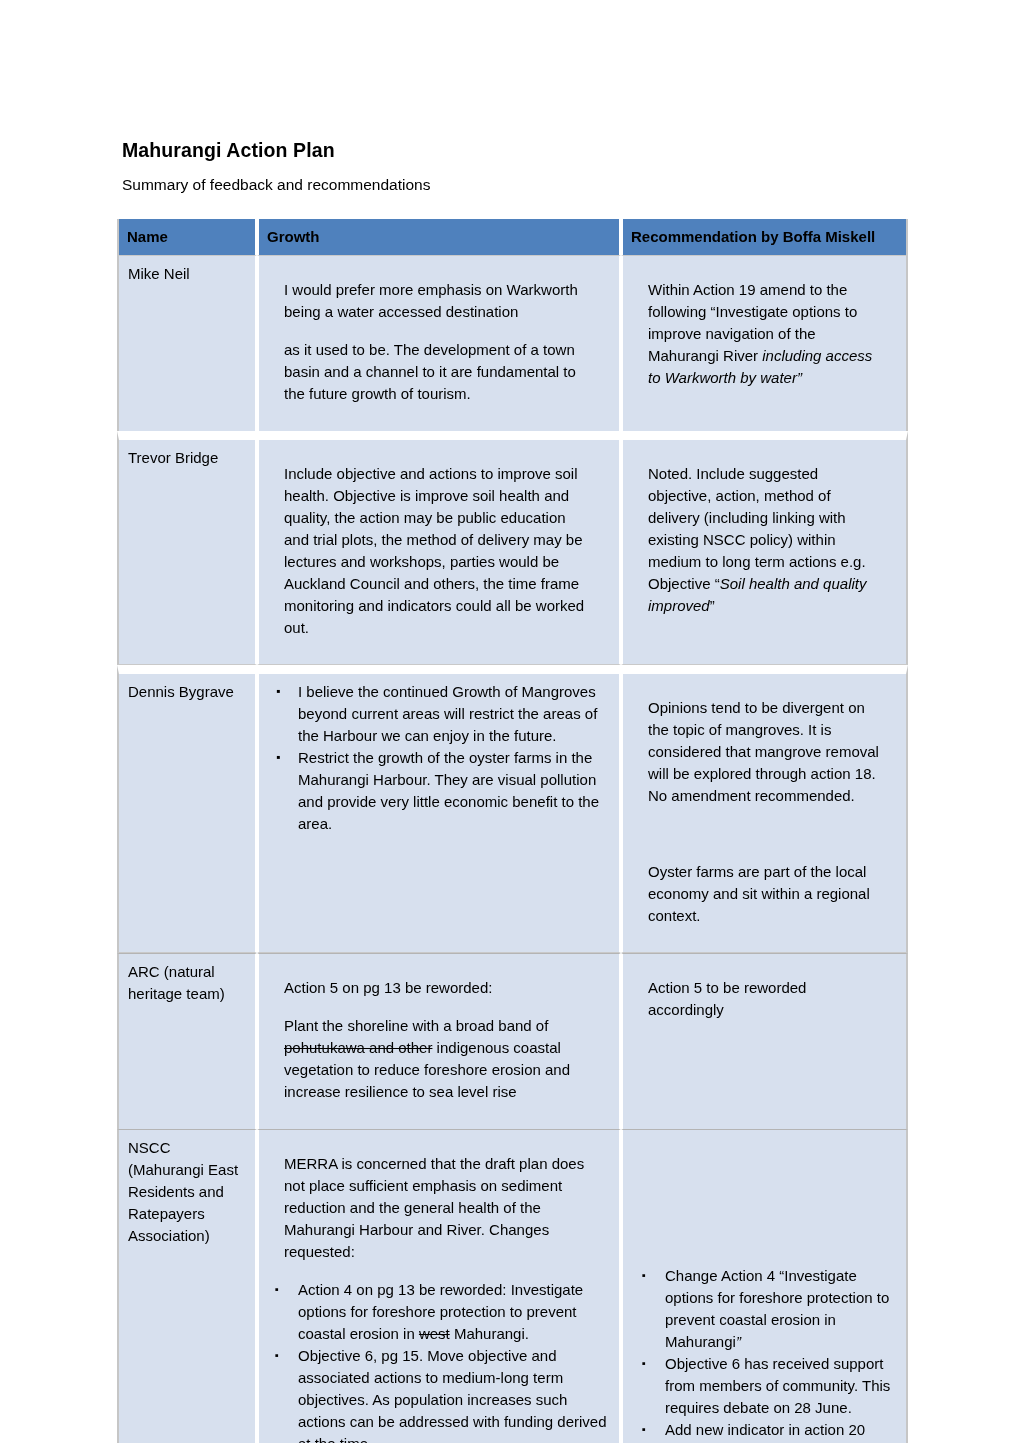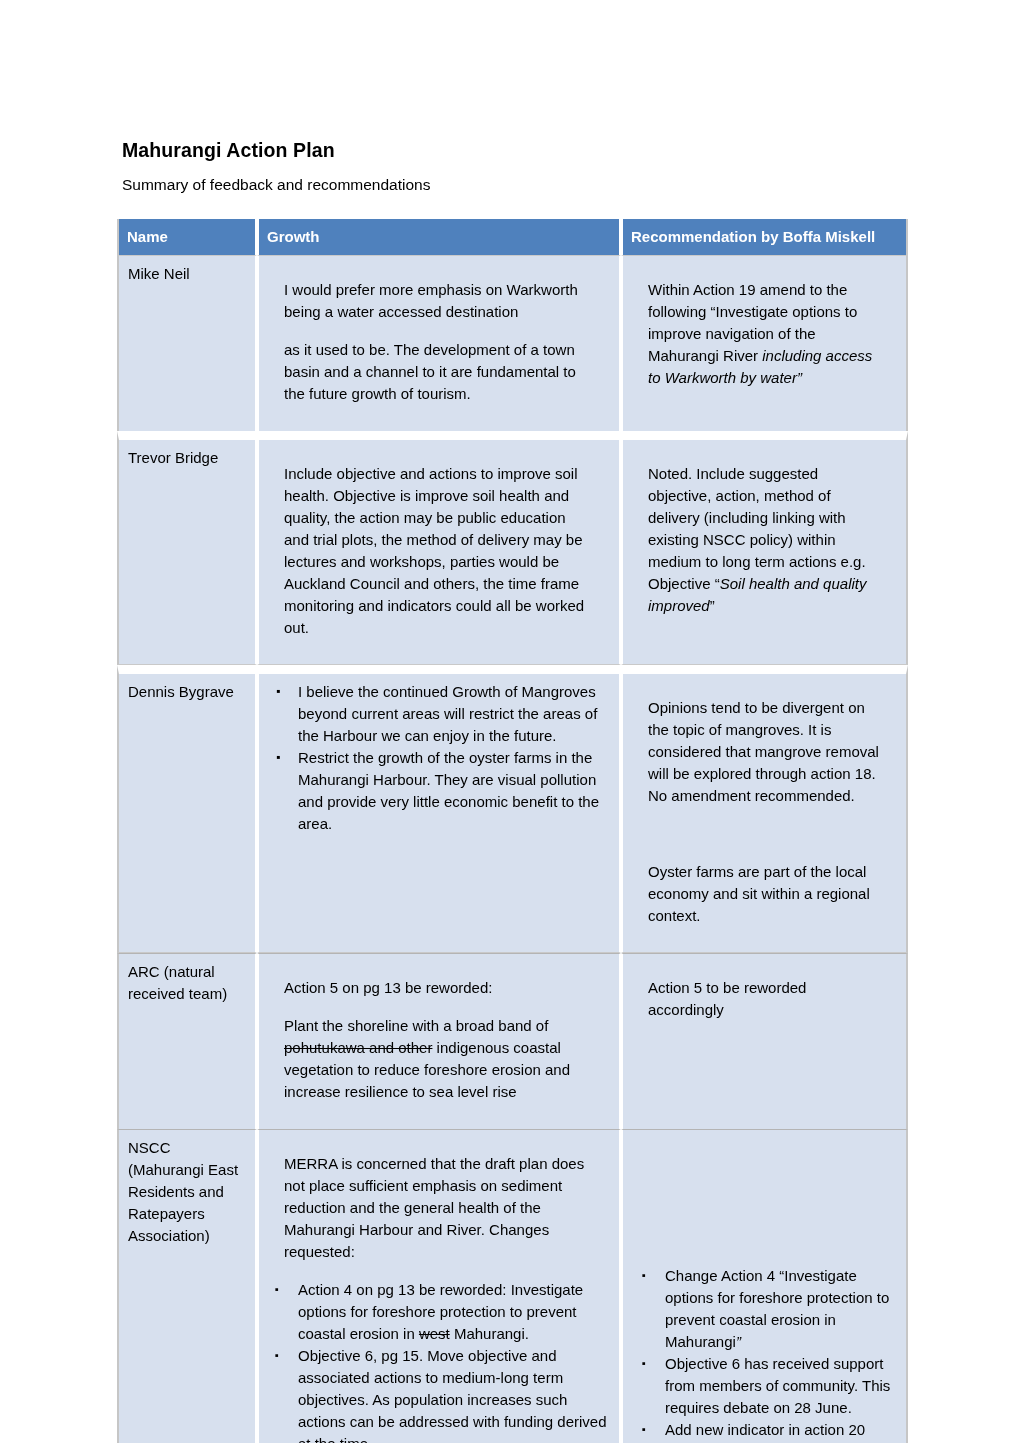--- a/index.html
+++ b/index.html
@@ -51,21 +51,21 @@
     border-spacing: 0;
     width: 791px;
     table-layout: fixed;
   }
   table.feedback col.c-name  { width: 140px; }
   table.feedback col.c-issue { width: 364px; }
   table.feedback col.c-rec   { width: 287px; }
 
   thead th {
     background: #4f81bd;
-    color: #ffffff;
+    color: #000000;
     font-size: 15px;
     font-weight: bold;
     text-align: left;
     vertical-align: top;
     padding: 7px 8px 8px 8px;
     line-height: 1.42;
     border-right: 2px solid #ffffff;
     border-left: 2px solid #ffffff;
   }
   thead th.first { border-left: 2px solid #c6c6c6; }
@@ -185,21 +185,21 @@
             </ul>
           </td>
           <td class="last">
             <p class="para">Opinions tend to be divergent on the topic of mangroves.   It is considered that mangrove removal will be explored through action 18.  No amendment recommended.</p>
             <div class="spacer-line"></div>
             <p class="para">Oyster farms are part of the local economy and sit within a regional context.</p>
           </td>
         </tr>
 
         <tr class="thin-row">
-          <td class="first">ARC (natural received team)</td>
+          <td class="first">ARC (natural heritage team)</td>
           <td>
             <p class="para">Action 5 on pg 13 be reworded:</p>
             <p class="para"><span>Plant the shoreline with a broad band of </span><span class="strike">pohutukawa and other</span><span> indigenous coastal vegetation to reduce foreshore erosion and increase resilience to sea level rise</span></p>
           </td>
           <td class="last">
             <p class="para">Action 5 to be reworded accordingly</p>
           </td>
         </tr>
 
         <tr class="thin-row last-row">

